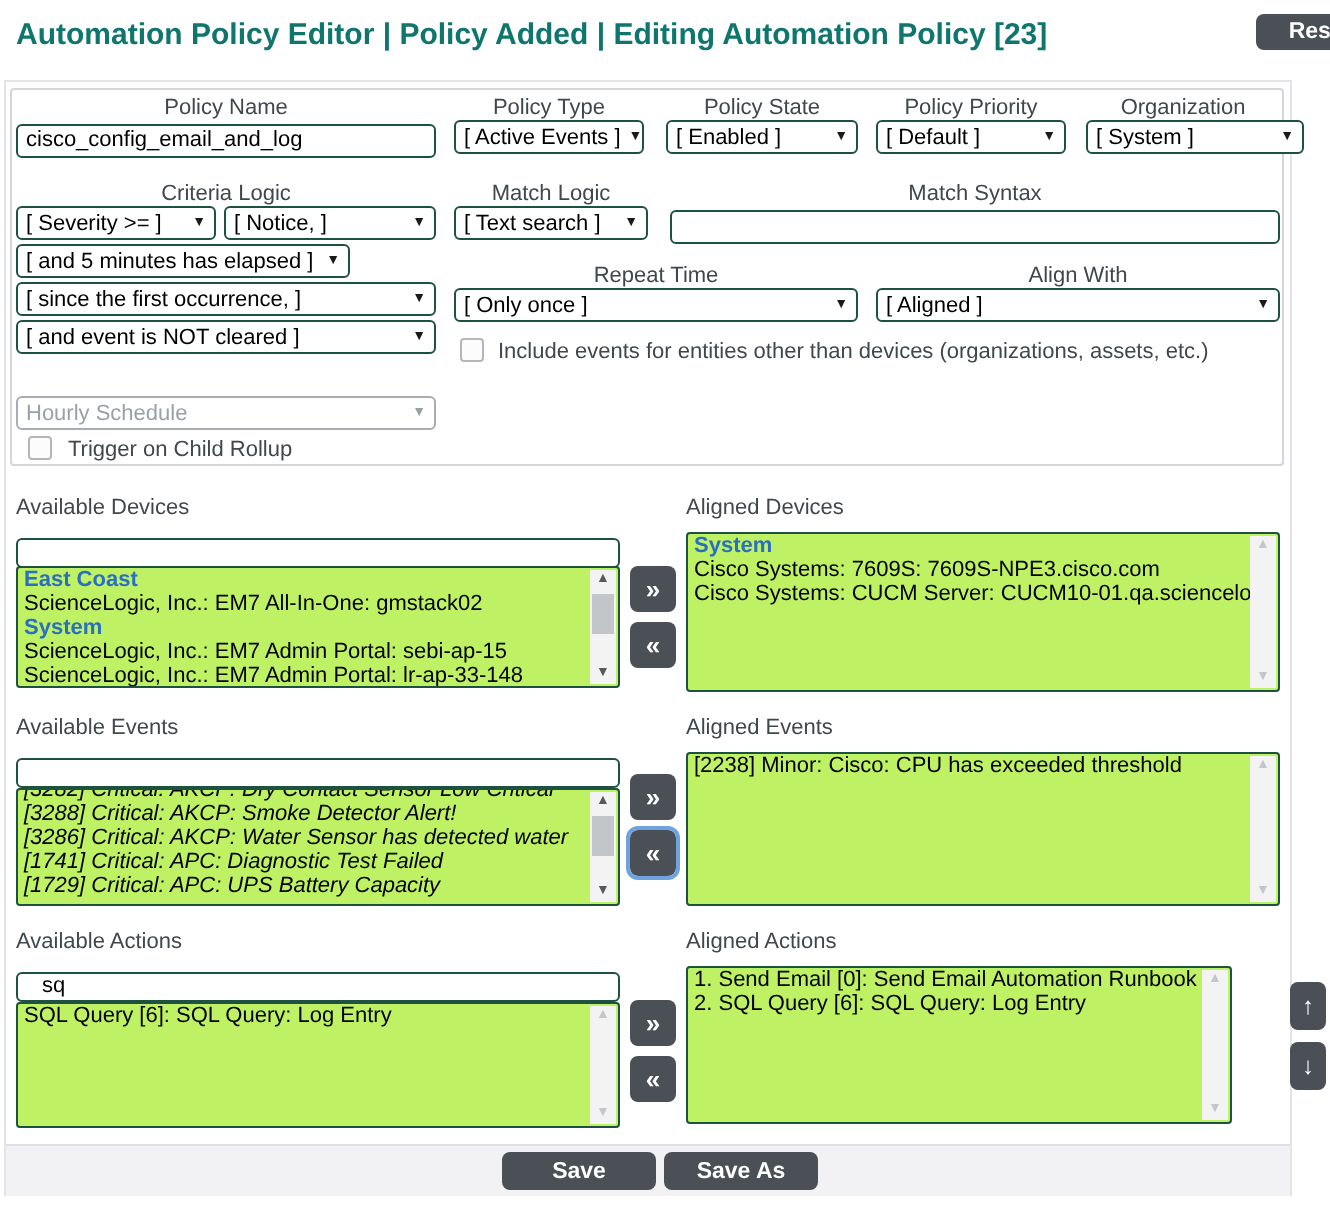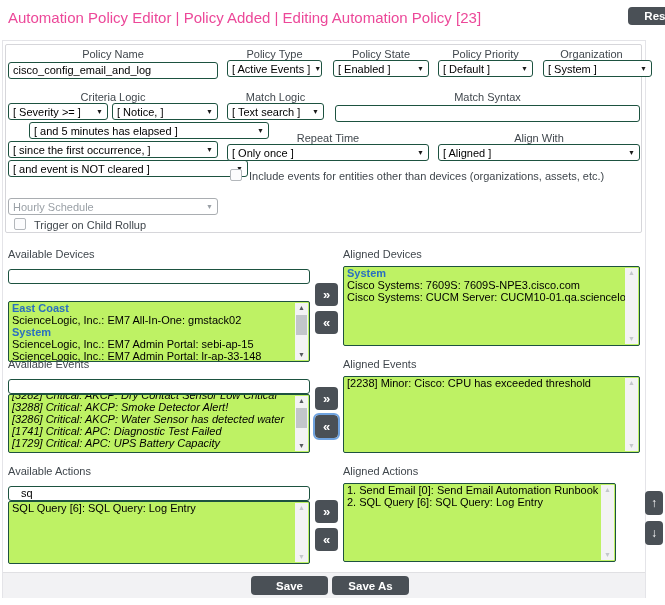--- a/index.html
+++ b/index.html
@@ -1,20 +1,20 @@
 <!DOCTYPE html>
 <html><head>
 <meta charset="utf-8">
 <style>
   * { margin:0; padding:0; box-sizing:border-box; }
   html,body { background:#fff; }
   body { font-family:"Liberation Sans", sans-serif; color:#3f464c; }
   #page { position:relative; width:665px; height:605px; background:#fff; overflow:hidden; }
   .p { position:absolute; }
-  .title { font-size:15px; color:#ec4899; }
+  .title { font-size:15px; color:#0f766e;font-weight:bold; }
   .lbl { font-size:11px; color:#40474d; text-align:center; white-space:nowrap; }
   .lbl.left { text-align:left; }
   .outer { border:1px solid #e4e4e8; }
   .panel { border:1px solid #d6d6da; background:#fff; border-radius:2px; }
   .inp { border:1px solid #1d5240; border-radius:3px; font-family:"Liberation Sans",sans-serif;
          font-size:11px; padding:1px 4px; height:17px; width:100%; background:#fff; color:#000; outline:none; }
   .inp.sm { height:15px;padding-left:12px; }
   .sel { display:flex; align-items:center; justify-content:space-between; border:1px solid #1d5240;
          border-radius:3px; background:#fff; font-size:11px; color:#000; height:17px; padding:0 4px;
          overflow:hidden; white-space:nowrap; cursor:default; }
@@ -91,29 +91,29 @@
     <span class="caret">▼</span>
   </div>
   <div class="p sel" style="left:227px; top:103px; width:97px;">
     <span>[ Text search ]</span>
     <span class="caret">▼</span>
   </div>
   <div class="p" style="left:335px; top:103px; width:305px;">
     <input class="inp" value="" style="">
   </div>
 
-  <div class="p sel" style="left:8px; top:122px; width:240px;margin-left:21px;">
+  <div class="p sel" style="left:8px; top:122px; width:167px;">
     <span>[ and 5 minutes has elapsed ]</span>
     <span class="caret">▼</span>
   </div>
   <div class="p sel" style="left:8px; top:141px; width:210px;">
     <span>[ since the first occurrence, ]</span>
     <span class="caret">▼</span>
   </div>
-  <div class="p sel" style="left:8px; top:160px; width:240px;">
+  <div class="p sel" style="left:8px; top:160px; width:210px;">
     <span>[ and event is NOT cleared ]</span>
     <span class="caret">▼</span>
   </div>
   <div class="p sel disabled" style="left:8px; top:198px; width:210px;">
     <span>Hourly Schedule</span>
     <span class="caret">▼</span>
   </div>
   <div class="p cb" style="left:14px; top:218px;"></div>
   <div class="p cblbl" style="left:34px; top:219px;">Trigger on Child Rollup</div>
 
@@ -128,21 +128,21 @@
     <span class="caret">▼</span>
   </div>
   <div class="p cb" style="left:230px; top:169px;"></div>
   <div class="p cblbl" style="left:249px; top:170px;">Include events for entities other than devices (organizations, assets, etc.)</div>
 
   <div class="p lbl left" style="left:8px;   top:248px;">Available Devices</div>
   <div class="p lbl left" style="left:343px; top:248px;">Aligned Devices</div>
   <div class="p" style="left:8px; top:266px; width:302px;">
     <input class="inp sm" value="" style="">
   </div>
-  <div class="listbox" style="left:8px; top:301px; width:302px; height:61px;">
+  <div class="listbox" style="left:8px; top:283px; width:302px; height:61px;">
     <div style="margin-right:14px;">
         <div class="li group">East Coast</div>
         <div class="li item">ScienceLogic, Inc.: EM7 All-In-One: gmstack02</div>
         <div class="li group">System</div>
         <div class="li item">ScienceLogic, Inc.: EM7 Admin Portal: sebi-ap-15</div>
         <div class="li item">ScienceLogic, Inc.: EM7 Admin Portal: lr-ap-33-148</div>
       </div>
     <div class="sb on">
       <div class="arr">▲</div>
       <div class="track">

